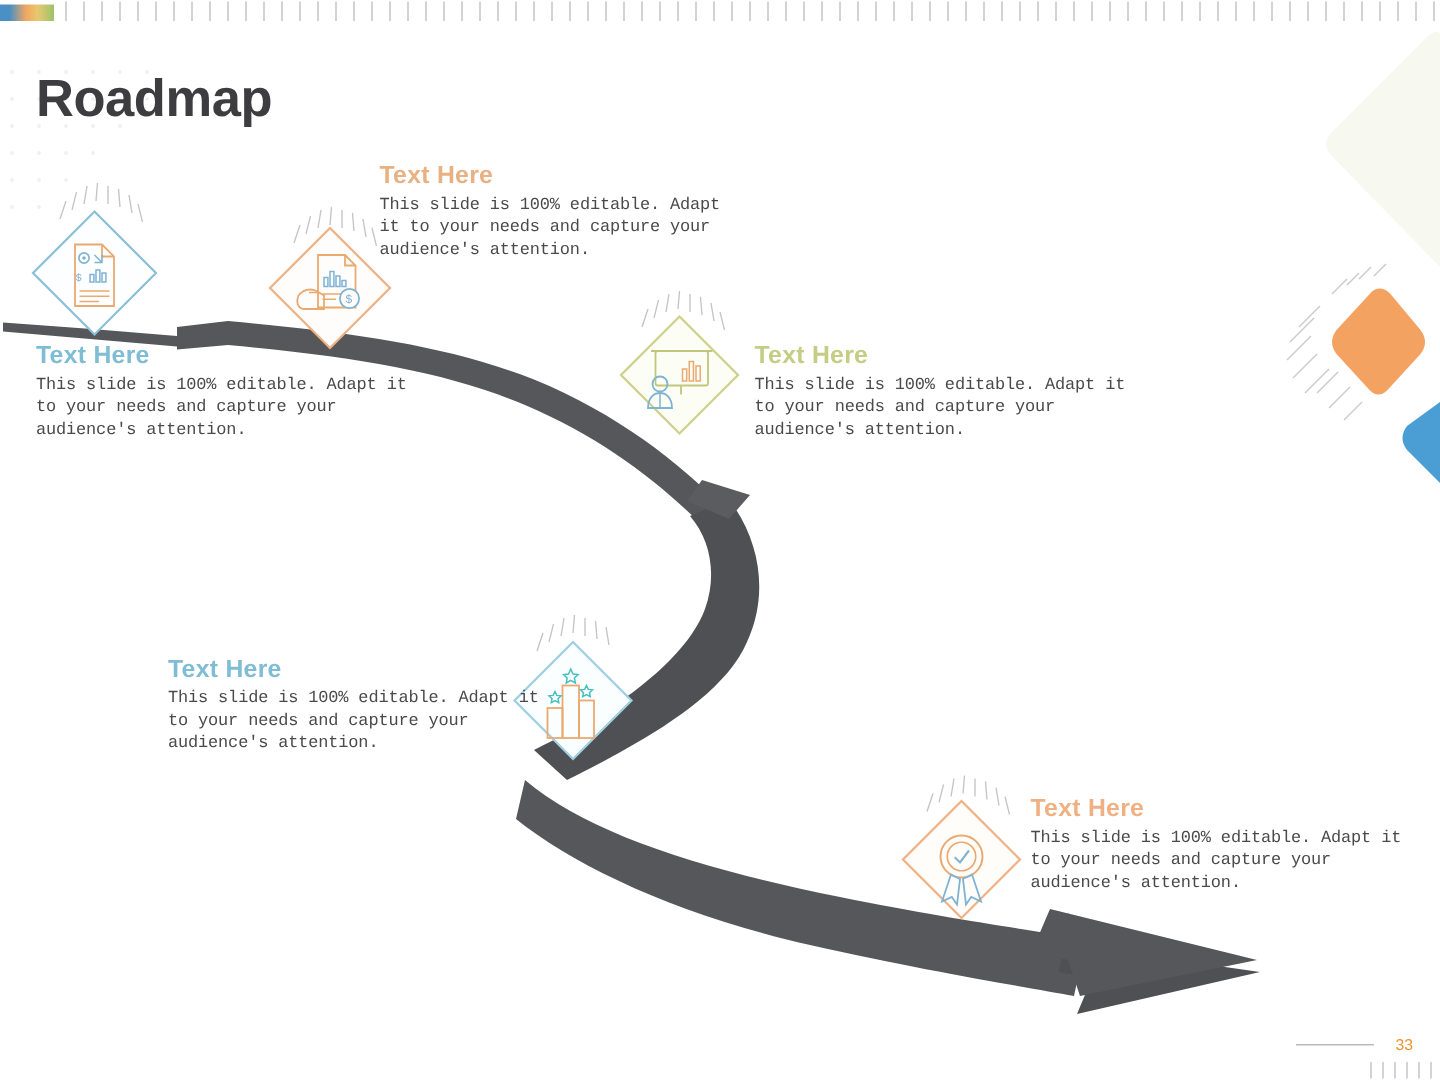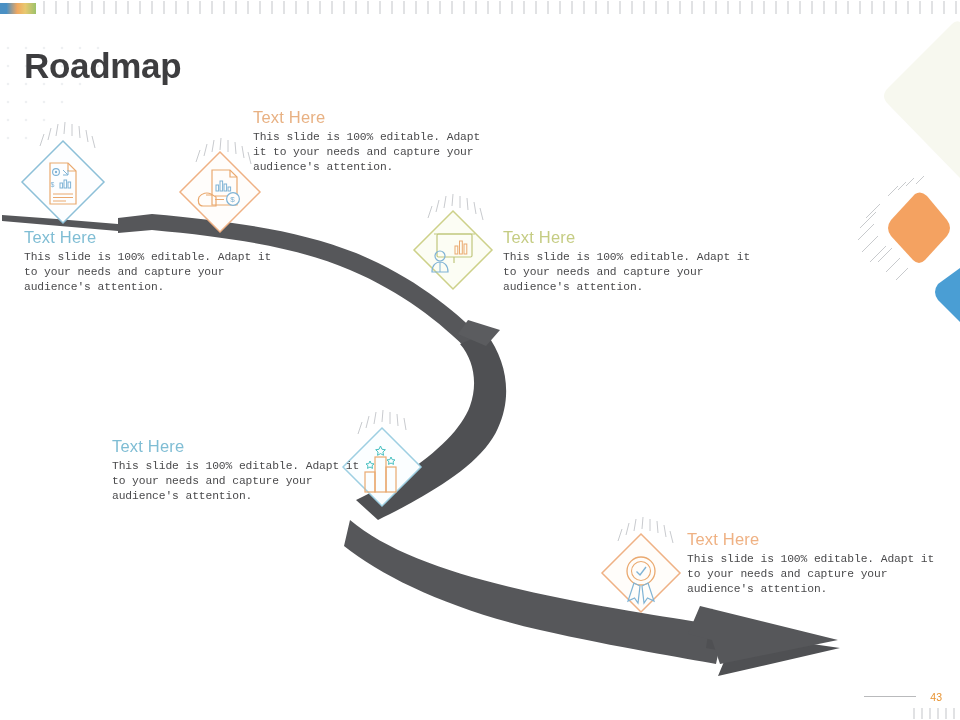--- a/index.html
+++ b/index.html
@@ -48,21 +48,21 @@
     margin-top: 18px;
   }
 
   
   .text-block {
     position: absolute;
     z-index: 5;
   }
   .tb-head {
     font-size: 16.5px;
-    font-weight: normal;
+    font-weight: bold;
     margin: 0 0 3px 0;
     letter-spacing: 0.2px;
   }
   .tb-body {
     font-size: 11.3px;
     color: #4a4a4c;
     line-height: 15px;
     margin: 0;
     letter-spacing: -0.1px;
     font-family: Liberation Mono, monospace;
@@ -432,15 +432,15 @@
     <div class="tb-head" style="color:#7fbdd4">Text Here</div>
     <div class="tb-body">This slide is 100% editable. Adapt it to your needs and capture your audience's attention.</div>
   </div>
 
   <div class="text-block" id="tb-5">
     <div class="tb-head" style="color:#efb183">Text Here</div>
     <div class="tb-body">This slide is 100% editable. Adapt it to your needs and capture your audience's attention.</div>
   </div>
 
   <div id="page-num-rule"></div>
-  <div id="page-num">43</div>
+  <div id="page-num">33</div>
 
 </div>
 
 </body></html>

